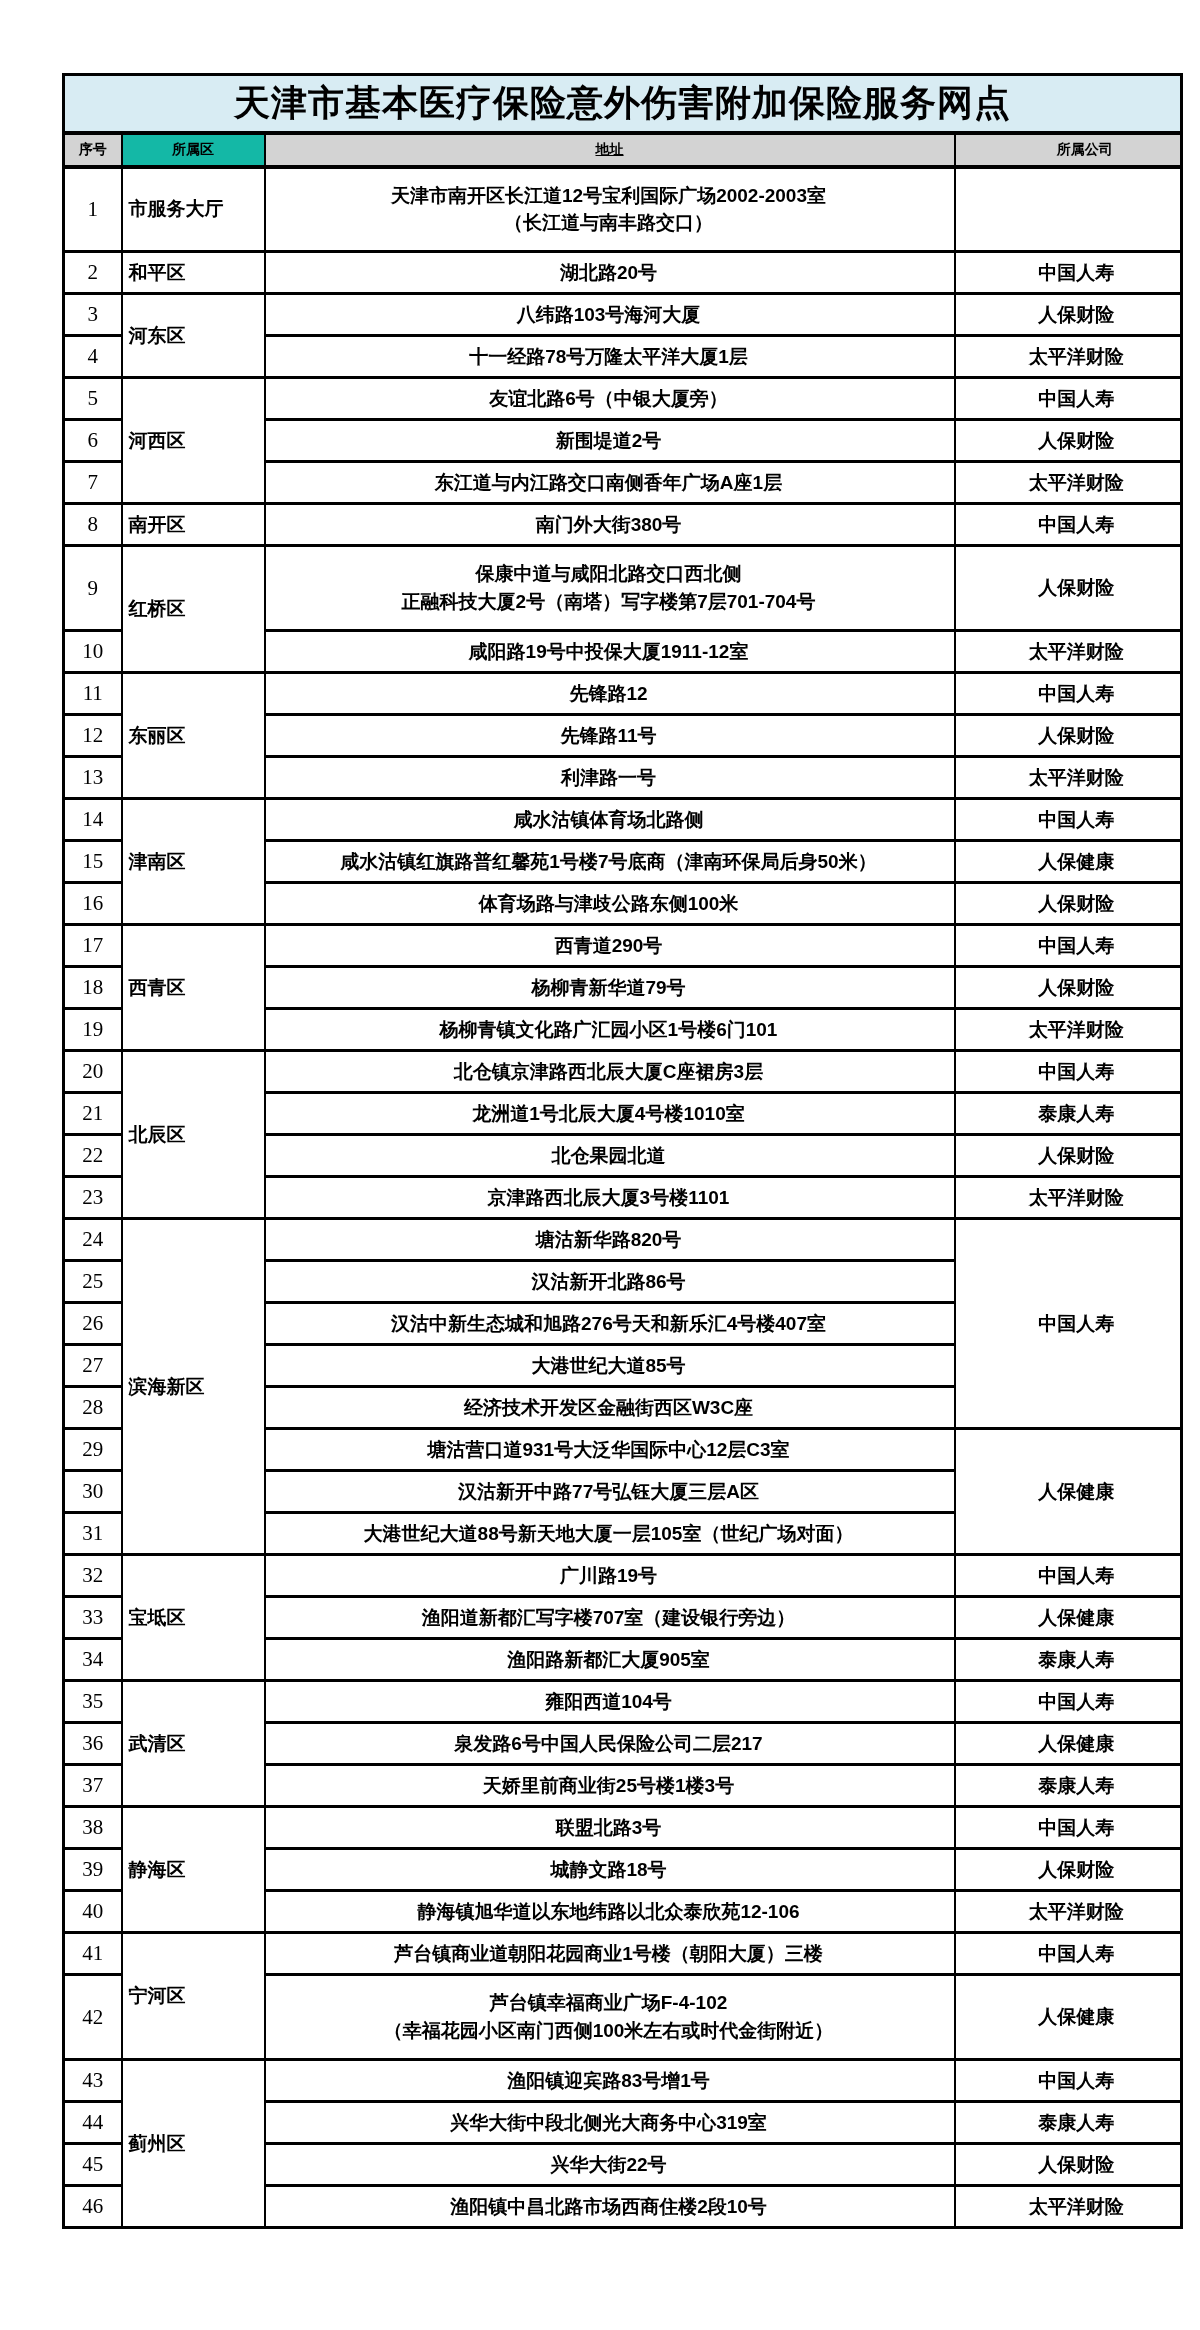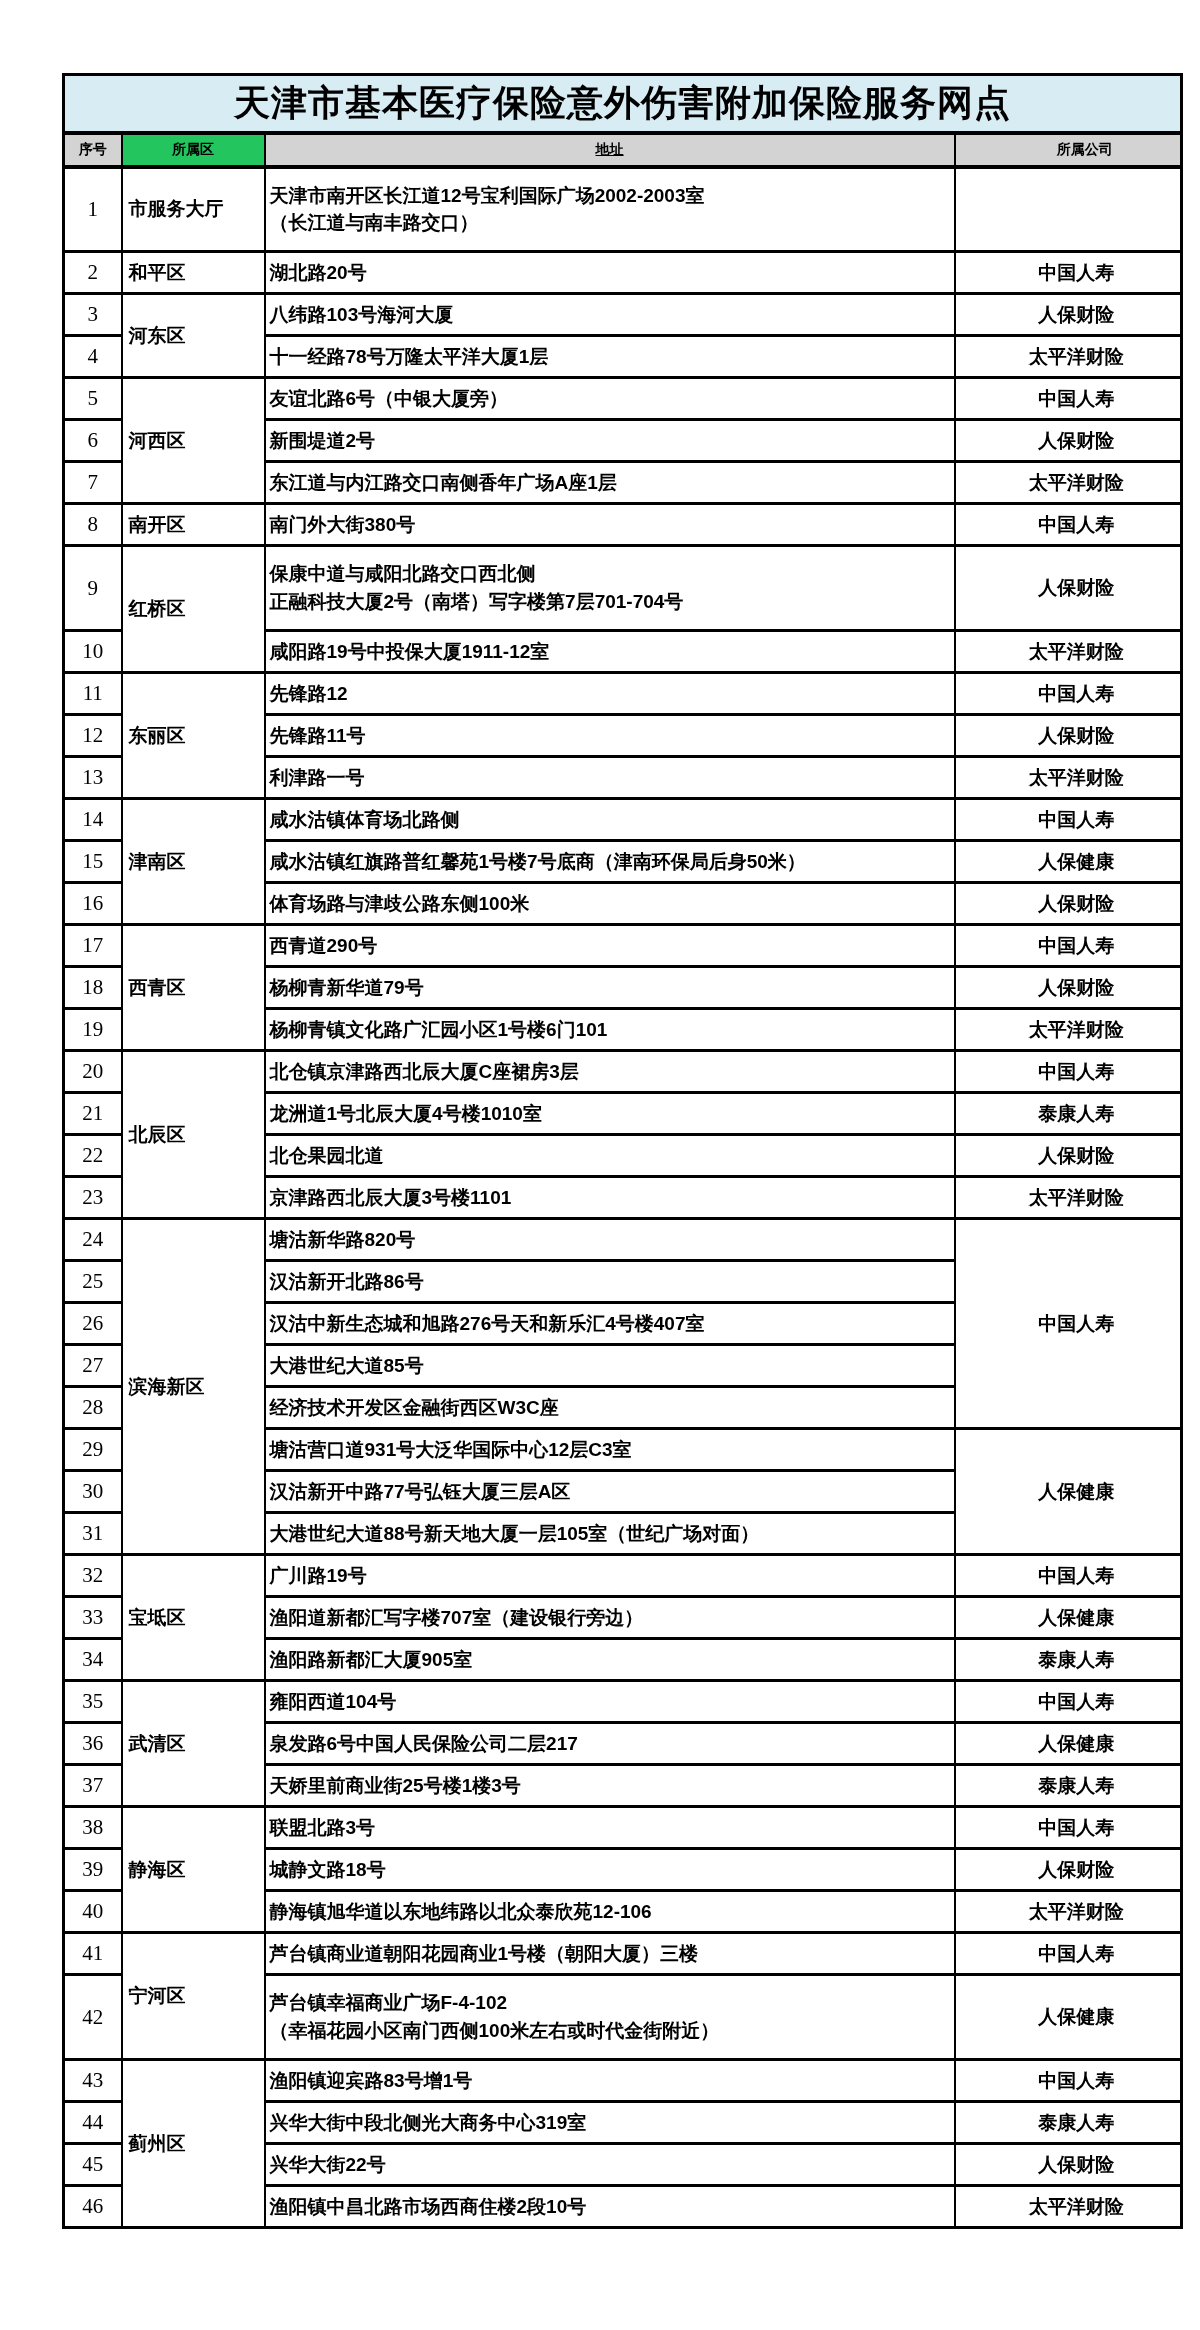--- a/index.html
+++ b/index.html
@@ -43,21 +43,21 @@
     border-bottom-width: 4px;
   }
   td { font-size: 19px; font-weight: 700; line-height: 1.45; }
   td.c-no {
     text-align: center;
     font-family: "Liberation Serif", serif;
     font-weight: 400;
     font-size: 21px;
   }
   td.c-district { text-align: left; }
-  td.c-address  { text-align: left; padding-left: 4px; }
+  td.c-address  { text-align: center; padding-left: 4px; }
   td.c-company  { text-align: center; padding-left: 23px; }
   tr.r-single { height: 42px; }
   tr.r-tall   { height: 85px; }
 </style>
 </head>
 <body style="background: rgb(255, 255, 255);">
 
 <div class="page">
   <table class="net-table">
     <colgroup>
@@ -65,21 +65,21 @@
       <col style="width:143px">
       <col style="width:690px">
       <col style="width:227px">
     </colgroup>
     <thead>
       <tr>
         <th colspan="4" class="title-cell" style="background: rgb(216, 236, 243);">天津市基本医疗保险意外伤害附加保险服务网点</th>
       </tr>
       <tr class="header-row">
         <th class="c-no" style="background: rgb(211, 211, 211);">序号</th>
-        <th class="c-district" style="background: #22c55e;">所属区</th>
+        <th class="c-district" style="background: #14b8a6;">所属区</th>
         <th class="c-address" style="background: rgb(211, 211, 211); text-decoration: underline;">地址</th>
         <th class="c-company" style="background: rgb(211, 211, 211); padding-left: 40px;">所属公司</th>
       </tr>
     </thead>
     <tbody>
         <tr class="r-tall">
           <td class="c-no">1</td>
           <td class="c-district" rowspan="1">市服务大厅</td>
           <td class="c-address">
             <div>天津市南开区长江道12号宝利国际广场2002-2003室</div>

